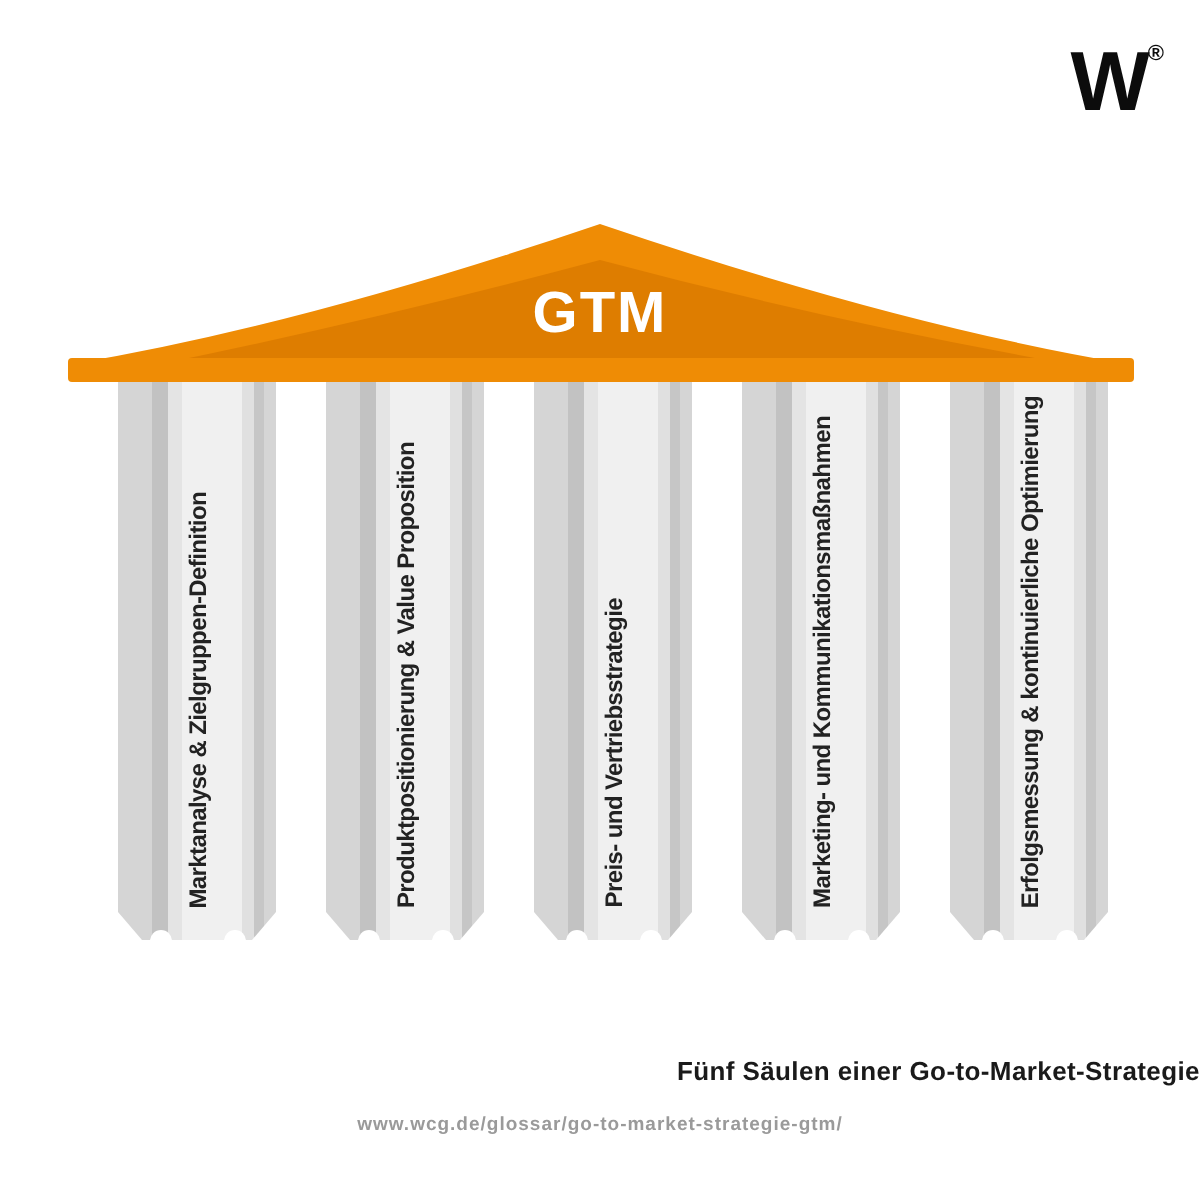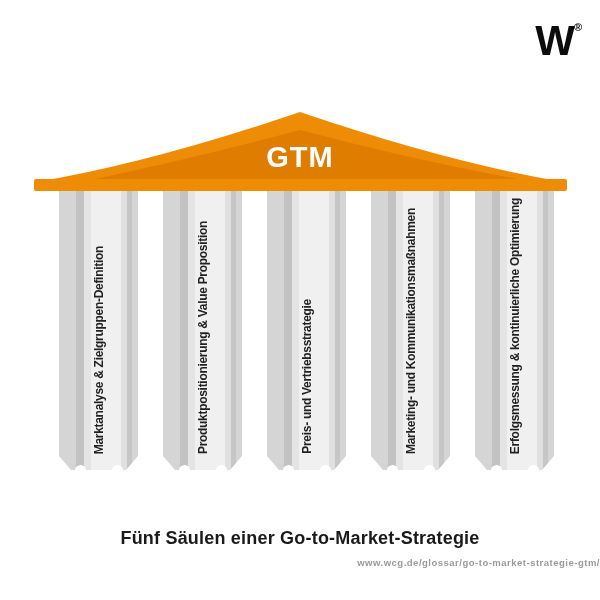--- a/index.html
+++ b/index.html
@@ -32,25 +32,25 @@
   .pillar-label{
     display:block;writing-mode:vertical-rl;transform:rotate(180deg);
     font-size:12px;font-weight:700;letter-spacing:-0.3px;color:#222222;white-space:nowrap;
   }
   .notch{position:absolute;width:11px;height:11px;border-radius:50%;background:#ffffff;bottom:-5.5px;}
   .notch.n1{left:15.5px;}
   .notch.n2{left:52.5px;}
   .p1{left:59px;} .p2{left:163px;} .p3{left:267px;} .p4{left:371px;} .p5{left:475px;}
   
   .footer-title{
-    position:absolute;top:528px;left:0;right:0;text-align:center;
-    font-size:18px;font-weight:800;letter-spacing:0.2px;color:#1a1a1a;
+    position:absolute;top:528px;left:0;right:0;text-align:right;
+    font-size:13px;font-weight:800;letter-spacing:0.2px;color:#1a1a1a;
   }
   .footer-url{
-    position:absolute;top:557px;left:0;right:0;text-align:right;
+    position:absolute;top:557px;left:0;right:0;text-align:center;
     font-size:9.5px;font-weight:700;letter-spacing:0.5px;color:#9a9a9a;
   }
 </style>
 </head>
 <body>
 
 <div class="logo">
   <span class="logo-w">W</span>
   <span class="logo-reg">®</span>
 </div>

